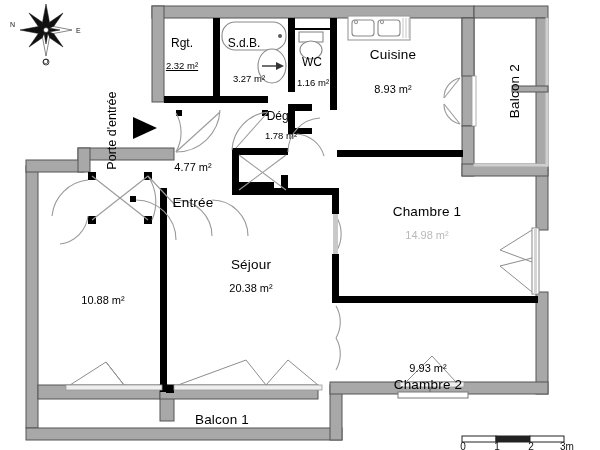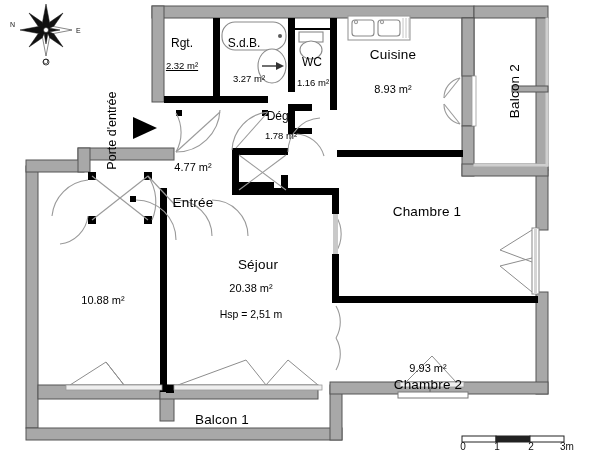--- a/index.html
+++ b/index.html
@@ -304,25 +304,25 @@
 
   <div class="label room-name" style="left:348px; top:48px; width:90px;">Cuisine</div>
   <div class="label room-area" style="left:348px; top:84px; width:90px;">8.93 m²</div>
 
   <div class="label room-small" style="left:248px; top:110px; width:66px;">Dégt.</div>
   <div class="label room-area-small" style="left:246px; top:131px; width:70px;">1.78 m²</div>
 
   <div class="label room-name" style="left:148px; top:148px; width:90px;margin-top:48px;">Entrée</div>
   <div class="label room-area" style="left:148px; top:162px; width:90px;">4.77 m²</div>
 
-  <div class="label room-name" style="left:210px; top:258px; width:96px;text-align:center;">Séjour</div>
+  <div class="label room-name" style="left:203px; top:258px; width:96px;text-align:center;">Séjour</div>
   <div class="label room-area" style="left:203px; top:283px; width:96px;">20.38 m²</div>
-  <div class="label hsp" style="left:199px; top:309px; width:104px;">Hsp = 2,51 m</div>
 
   <div class="label room-name" style="left:375px; top:205px; width:104px;">Chambre 1</div>
+  <div class="label room-area faded" style="left:375px; top:230px; width:104px;">14.98 m²</div>
 
   <div class="label room-name" style="left:376px; top:338px; width:104px;margin-top:40px;">Chambre 2</div>
   <div class="label room-area" style="left:376px; top:363px; width:104px;">9.93 m²</div>
 
   <div class="label room-area" style="left:50px; top:295px; width:106px;">10.88 m²</div>
 
   <div class="label room-name" style="left:172px; top:413px; width:100px;">Balcon 1</div>
 
   <div class="label room-name rot90ccw" style="left:455px; top:84px; width:120px;">Balcon 2</div>
 

